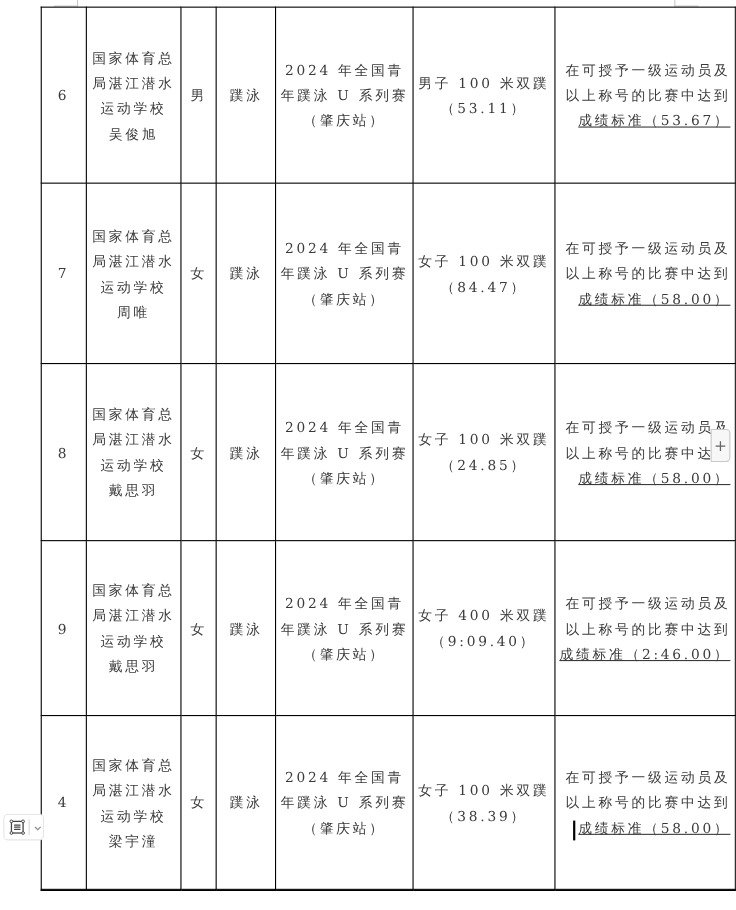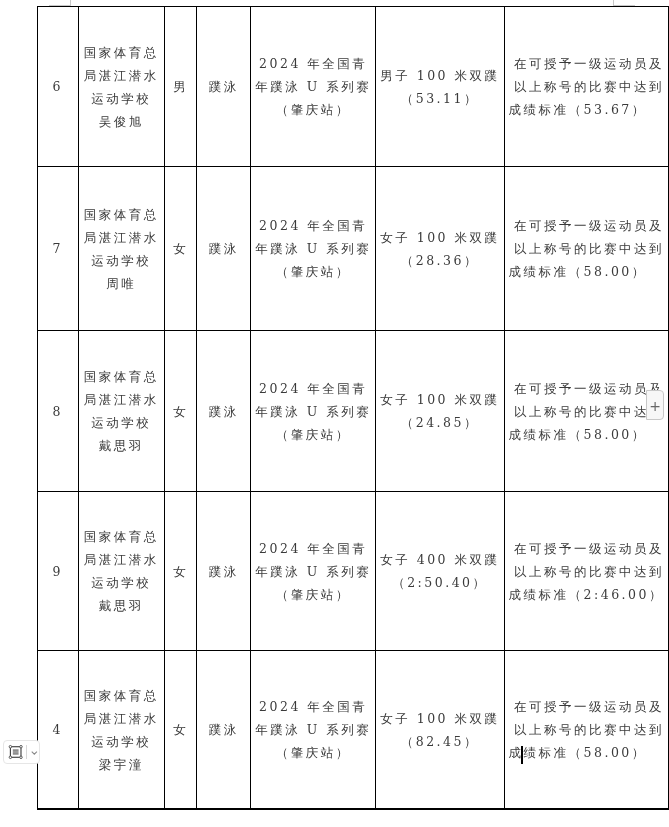--- a/index.html
+++ b/index.html
@@ -7,21 +7,21 @@
       font-family: "DejaVu Serif", "Liberation Serif", serif; color: #333333; }
     .corner { position: absolute; border-color: #c8c8c8; border-style: solid; border-width: 0; }
     .corner-tl { left: 49px; top: 0; width: 21px; height: 5px; border-right-width: 1px; border-bottom-width: 1px; }
     .corner-tr { left: 613px; top: 0; width: 21px; height: 5px; border-left-width: 1px; border-bottom-width: 1px; }
     table.doc { position: absolute; left: 37px; top: 6px; border-collapse: collapse; table-layout: fixed; }
     table.doc td { border: 1.5px solid #000; padding: 0 4px; text-align: center; vertical-align: middle;
       font-size: 12.5px; line-height: 23px; letter-spacing: 2.5px; color: #3a3a3a; word-break: break-all; }
     td.num { letter-spacing: 0; }
     .line { display: block; white-space: nowrap; }
     .std .line { text-align: right; }
-    .std .line.last { text-align: left; }
+    .std .line.last { text-align: right; text-decoration: underline; }
     .plus-btn { position: absolute; left: 646px; top: 390px; width: 18px; height: 30px;
       border: 1px solid #c8c8c8; border-radius: 0 4px 4px 0; background: #f7f7f7;
       font-family: "DejaVu Sans", sans-serif; font-size: 14px; color: #666; line-height: 30px; text-align: center; box-sizing: border-box; }
     .table-handle { position: absolute; left: 3px; top: 740px; width: 37px; height: 24px;
       border: 1px solid #e6e6e6; border-radius: 4px; background: #ffffff; box-sizing: border-box;
       display: flex; align-items: center; }
     .table-handle .ic { width: 16px; height: 16px; margin-left: 4px; }
     .table-handle .sep { width: 1px; height: 14px; background: #d8d8d8; margin: 0 3px; }
     .table-handle .chev { width: 9px; height: 9px; }
     .caret { position: absolute; left: 521px; top: 746px; width: 2px; height: 18px; background: #000; }
@@ -78,21 +78,21 @@
         </td>
         <td>女</td>
         <td>蹼泳</td>
         <td>
           <span class="line">2024 年全国青</span>
           <span class="line">年蹼泳 U 系列赛</span>
           <span class="line">（肇庆站）</span>
         </td>
         <td>
           <span class="line">女子 100 米双蹼</span>
-          <span class="line">（28.36）</span>
+          <span class="line">（84.47）</span>
         </td>
         <td class="std">
           <span class="line">在可授予一级运动员及</span>
           <span class="line">以上称号的比赛中达到</span>
           <span class="line last">成绩标准（58.00）</span>
         </td>
       </tr>
       <tr style="height:161px">
         <td class="num">8</td>
         <td>
@@ -128,21 +128,21 @@
         </td>
         <td>女</td>
         <td>蹼泳</td>
         <td>
           <span class="line">2024 年全国青</span>
           <span class="line">年蹼泳 U 系列赛</span>
           <span class="line">（肇庆站）</span>
         </td>
         <td>
           <span class="line">女子 400 米双蹼</span>
-          <span class="line">（2:50.40）</span>
+          <span class="line">（9:09.40）</span>
         </td>
         <td class="std">
           <span class="line">在可授予一级运动员及</span>
           <span class="line">以上称号的比赛中达到</span>
           <span class="line last">成绩标准（2:46.00）</span>
         </td>
       </tr>
       <tr style="height:158px">
         <td class="num">4</td>
         <td>
@@ -153,21 +153,21 @@
         </td>
         <td>女</td>
         <td>蹼泳</td>
         <td>
           <span class="line">2024 年全国青</span>
           <span class="line">年蹼泳 U 系列赛</span>
           <span class="line">（肇庆站）</span>
         </td>
         <td>
           <span class="line">女子 100 米双蹼</span>
-          <span class="line">（82.45）</span>
+          <span class="line">（38.39）</span>
         </td>
         <td class="std">
           <span class="line">在可授予一级运动员及</span>
           <span class="line">以上称号的比赛中达到</span>
           <span class="line last">成绩标准（58.00）</span>
         </td>
       </tr>
       <tr style="height:0px">
         <td style="height:0;padding:0;line-height:0"></td>
         <td style="height:0;padding:0;line-height:0"></td>

